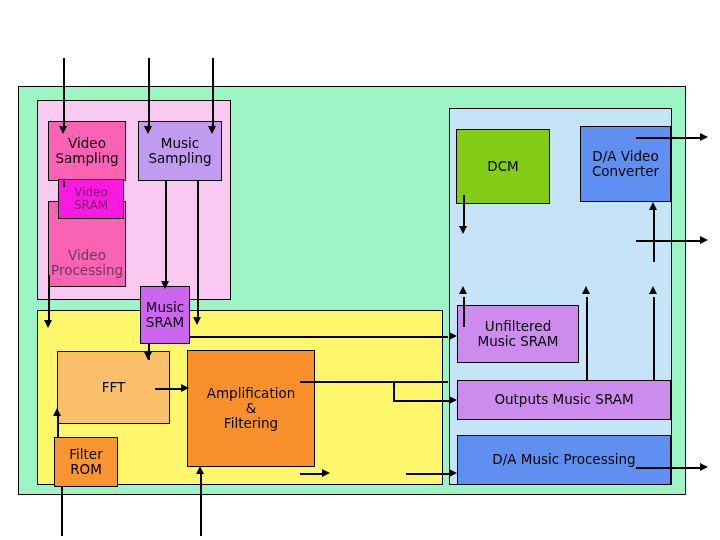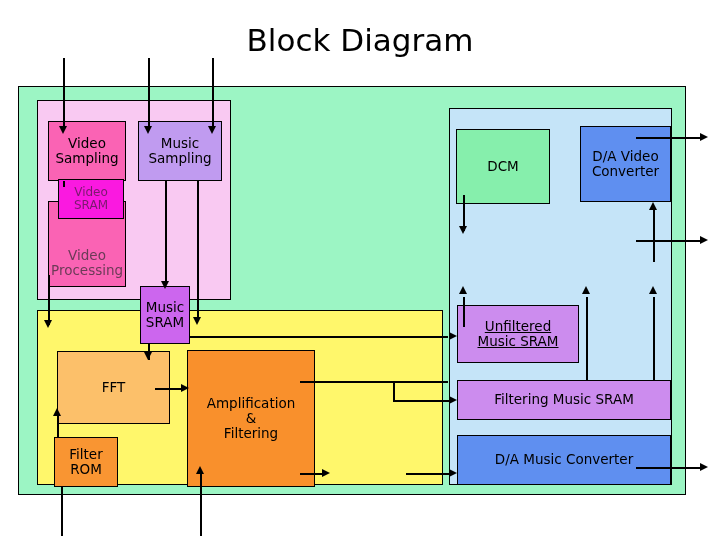--- a/index.html
+++ b/index.html
@@ -73,21 +73,20 @@
     border-bottom: 4.5px solid transparent;
     border-left: 8px solid #000000;
   }
   sup { font-size: 0.68em; vertical-align: super; }
 </style>
 </head>
 <body>
 
 <div id="stage">
 
-  <div id="page-title">Block Diagram</div>
 
   <div class="abs container-box" style="left:18px; top:86px; width:668px; height:409px; background:#9cf5c4;"></div>
 
   <div class="abs container-box" style="left:37px; top:100px; width:194px; height:200px; background:#f9c9f2;"></div>
 
   <div class="abs container-box" style="left:37px; top:310px; width:406px; height:175px; background:#fff76b;"></div>
 
   <div class="abs container-box" style="left:449px; top:108px; width:223px; height:377px; background:#c5e4f8;"></div>
 
   <div class="abs block" style="left:48px; top:121px; width:78px; height:60px; background:#fa63b4;">
@@ -117,48 +116,48 @@
 
   <div class="abs block" style="left:57px; top:351px; width:113px; height:73px; background:#fcc06a;">
     <span class="lbl">FFT</span>
   </div>
 
   <div class="abs block" style="left:54px; top:437px; width:64px; height:50px; background:#f99532; z-index:4;">
     <span class="lbl" style="white-space:pre-line;">Filter
 ROM</span>
   </div>
 
-  <div class="abs block" style="left:187px; top:350px; width:128px; height:137px; background:#f9902c;">
+  <div class="abs block" style="left:187px; top:350px; width:128px; height:117px; background:#f9902c;">
     <span class="lbl" style="white-space:pre-line;">Amplification
 &amp;
 Filtering</span>
   </div>
 
 
-  <div class="abs block" style="left:456px; top:129px; width:94px; height:75px; background:#86efac;">
+  <div class="abs block" style="left:456px; top:129px; width:94px; height:75px; background:#84cc16;">
     <span class="lbl">DCM</span>
   </div>
 
   <div class="abs block" style="left:580px; top:126px; width:91px; height:76px; background:#5f8ff0;">
     <span class="lbl" style="white-space:pre-line;">D/A Video
 Converter</span>
   </div>
 
 
   <div class="abs block" style="left:457px; top:305px; width:122px; height:58px; background:#cc8cee;">
-    <span class="lbl" style="white-space:pre-line;text-decoration:underline;">Unfiltered
+    <span class="lbl" style="white-space:pre-line;">Unfiltered
 Music SRAM</span>
   </div>
 
   <div class="abs block" style="left:457px; top:380px; width:214px; height:40px; background:#cc8cee;">
-    <span class="lbl">Filtering Music SRAM</span>
+    <span class="lbl">Outputs Music SRAM</span>
   </div>
 
   <div class="abs block" style="left:457px; top:435px; width:214px; height:50px; background:#5f8ff0;">
-    <span class="lbl">D/A  Music Converter</span>
+    <span class="lbl">D/A  Music Processing</span>
   </div>
 
   <div class="line-v" style="left:63px; top:58px; height:72px;"></div>
   <div class="arrow-down" style="left:58.5px; top:126px;"></div>
 
   <div class="line-v" style="left:148px; top:58px; height:72px;"></div>
   <div class="arrow-down" style="left:143.5px; top:126px;"></div>
 
   <div class="line-v" style="left:212px; top:58px; height:72px;"></div>
   <div class="arrow-down" style="left:207.5px; top:126px;"></div>

